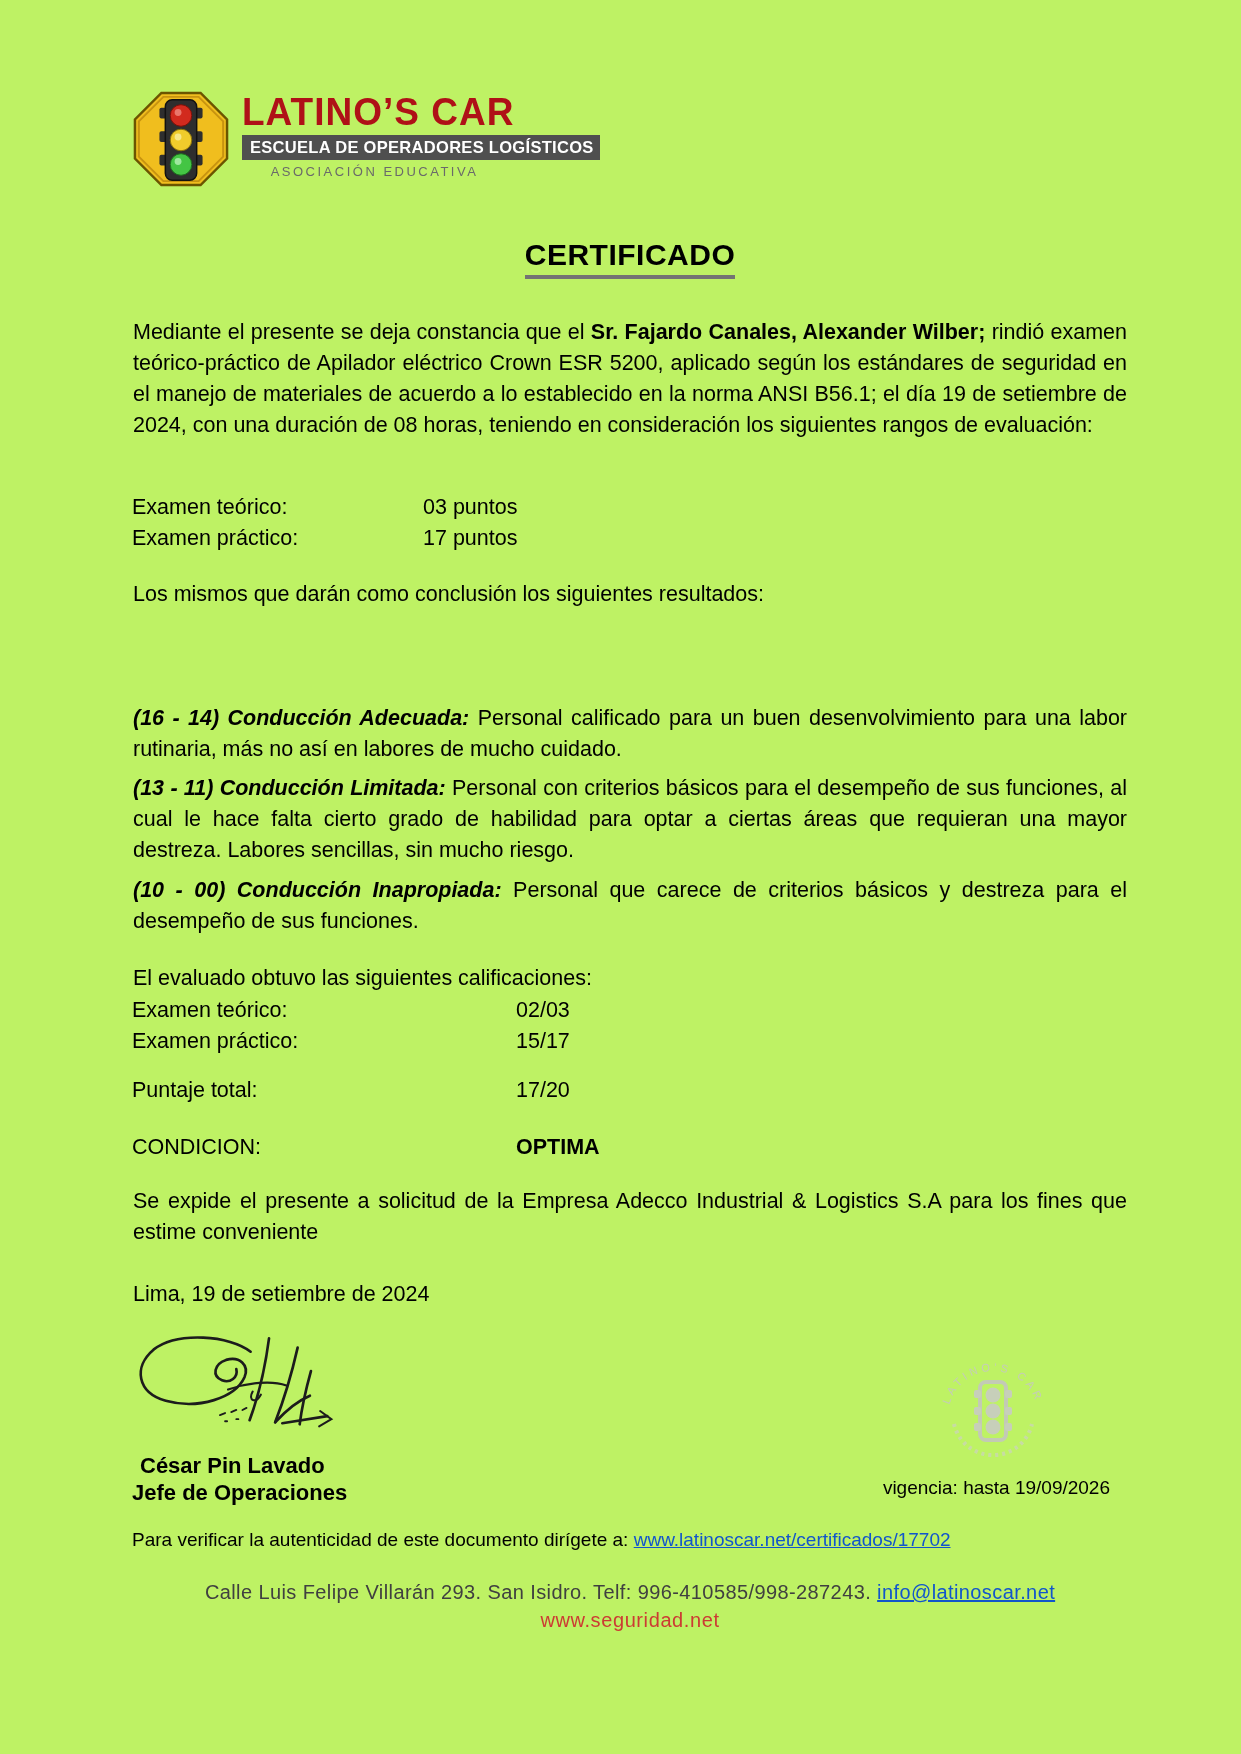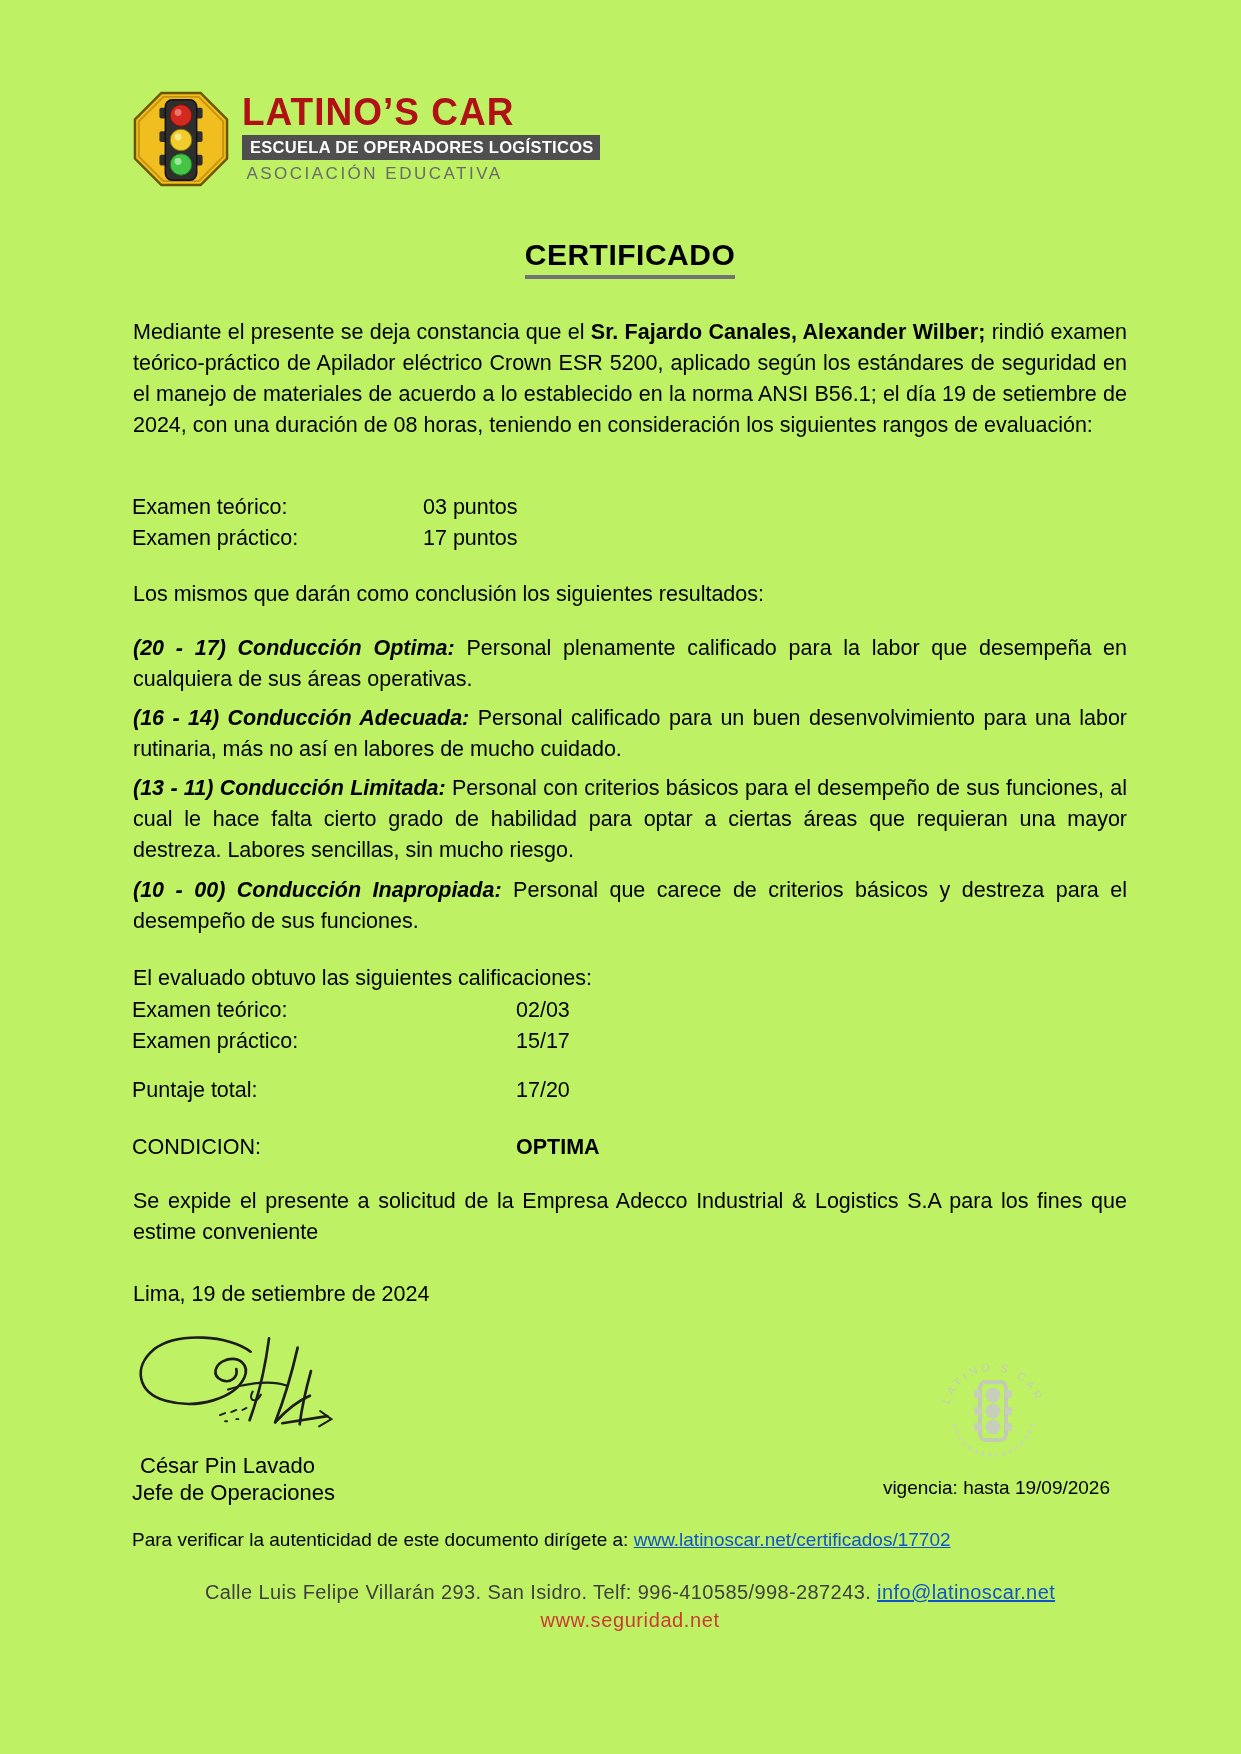--- a/index.html
+++ b/index.html
@@ -20,41 +20,41 @@
     font-weight:bold;font-size:37px;letter-spacing:1px;
     color:#AF1117;white-space:nowrap;line-height:1;
     transform:scaleY(1.05);transform-origin:left top;
   }
   .brand-bar{
     margin-top:6px;background:#4F4F4F;color:#fff;
     font-weight:bold;font-size:16.5px;letter-spacing:.3px;
     padding:3px 6px 3px 8px;white-space:nowrap;display:inline-block;
   }
   .brand-sub{
-    margin-top:4px;color:#6a6a6a;font-size:17px;letter-spacing:2.5px;
+    margin-top:4px;color:#6a6a6a;font-size:13px;letter-spacing:2.5px;
     text-align:center;width:265px;white-space:nowrap;
   }
   
   .title-wrap{position:absolute;left:132px;top:238px;width:996px;text-align:center;}
   .title{
     display:inline-block;font-weight:bold;font-size:30px;letter-spacing:.5px;
     border-bottom:4px solid #737373;padding-bottom:3px;
   }
   
   .blk{position:absolute;left:132px;width:996px;font-size:21.5px;line-height:31px;}
   .just{text-align:justify;}
   .row{display:flex;}
   .row .lbl1{width:291px;flex:none;}
   .row .lbl2{width:384px;flex:none;}
   .b{font-weight:bold;}
   .bi{font-weight:bold;font-style:italic;}
   p{margin:1px;}
   
   .signature{position:absolute;left:130px;top:1328px;width:230px;height:120px;}
-  .sig-name{position:absolute;left:132px;top:1452px;font-size:22px;line-height:27px;}
+  .sig-name{position:absolute;left:132px;top:1452px;font-size:22px;line-height:27px;font-weight:bold;}
   .sig-name .n{padding-left:8px;}
   .seal{position:absolute;left:930px;top:1350px;width:126px;height:126px;opacity:.85;}
   .vigencia{position:absolute;left:860px;top:1477px;width:250px;text-align:right;font-size:19px;}
   
   .verify{position:absolute;left:132px;top:1529px;width:996px;font-size:19px;}
   a.link{color:#1155CC;text-decoration:underline;cursor:pointer;}
   .address{
     position:absolute;left:132px;top:1581px;width:996px;text-align:center;
     font-size:20px;color:#404040;letter-spacing:.4px;
   }
@@ -113,23 +113,20 @@
     <div class="row">
       <span class="lbl1">Examen práctico:</span>
       <span>17 puntos</span>
     </div>
   </div>
 
   <div class="blk" style="top:578px;">
     <p>Los mismos que darán como conclusión los siguientes resultados:</p>
   </div>
 
-  <div class="blk just" style="top:632px;">
-    <p><span class="bi">(20 - 17) Conducción Optima:</span><span> Personal plenamente calificado para la labor que desempeña en cualquiera de sus áreas operativas.</span></p>
-  </div>
   <div class="blk just" style="top:702px;">
     <p><span class="bi">(16 - 14) Conducción Adecuada:</span><span> Personal calificado para un buen desenvolvimiento para una labor rutinaria, más no así en labores de mucho cuidado.</span></p>
   </div>
   <div class="blk just" style="top:772px;">
     <p><span class="bi">(13 - 11) Conducción Limitada:</span><span> Personal con criterios básicos para el desempeño de sus funciones, al cual le hace falta cierto grado de habilidad para optar a ciertas áreas que requieran una mayor destreza. Labores sencillas, sin mucho riesgo.</span></p>
   </div>
   <div class="blk just" style="top:874px;">
     <p><span class="bi">(10 - 00) Conducción Inapropiada:</span><span> Personal que carece de criterios básicos y destreza para el desempeño de sus funciones.</span></p>
   </div>
 

